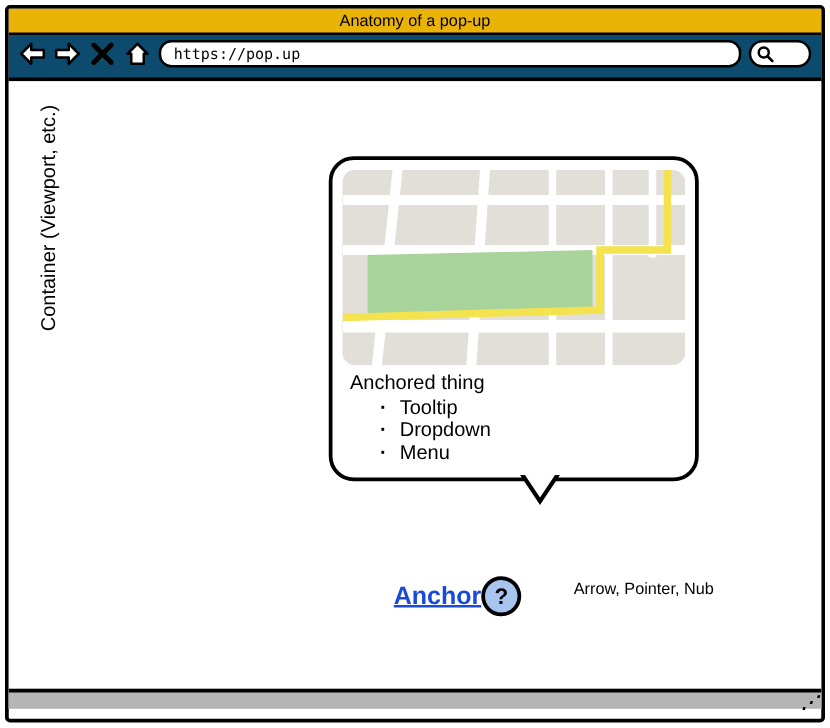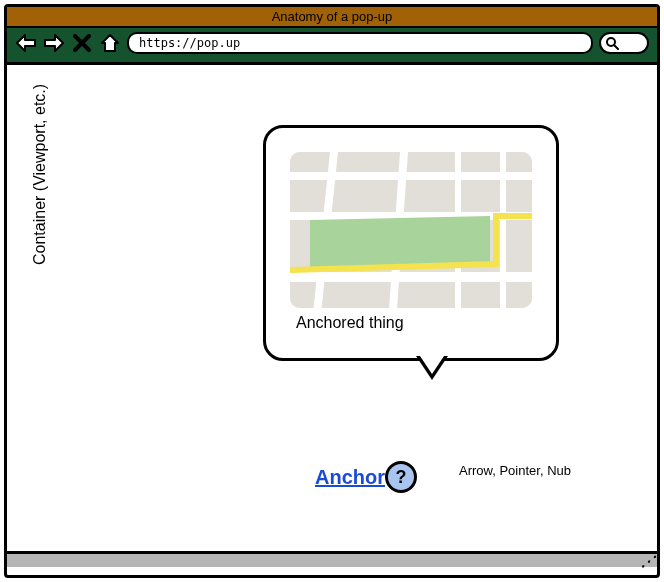--- a/index.html
+++ b/index.html
@@ -12,28 +12,28 @@
   overflow: hidden;
 }
 .browser-frame {
   position: absolute;
   top: 4px; left: 4px; right: 4px; bottom: 4px;
   border: 3px solid #000;
   border-radius: 4px;
   background: #fff;
 }
 .titlebar {
-  background: #a16207;
+  background: #eab308;
   text-align: center;
   font-size: 13px;
   padding: 2px 0;
   border-bottom: 2px solid #000;
 }
 .toolbar {
-  background: #14532d;
+  background: #0c4a6e;
   display: flex;
   align-items: center;
   gap: 6px;
   padding: 4px 8px 8px 8px;
   border-bottom: 3px solid #000;
 }
 .tb-icon {
   width: 22px; height: 22px;
   display: flex; align-items: center; justify-content: center;
   cursor: pointer;
@@ -74,21 +74,21 @@
   white-space: nowrap;
 }
 .popup {
   position: absolute;
   top: 60px;
   left: 256px;
   width: 296px;
   background: #fff;
   border: 3px solid #000;
   border-radius: 20px;
-  padding: 24px;
+  padding: 8px;
 }
 .map-block {
   width: 100%;
   height: 156px;
   border-radius: 10px;
   overflow: hidden;
   position: relative;
   background: #e2dfd8;
 }
 .popup-body {
@@ -223,20 +223,25 @@
           <rect x="110" y="0" width="8" height="156" fill="#fff" transform="skewX(-4)"></rect>
           <rect x="165" y="0" width="6" height="156" fill="#fff"></rect>
           <rect x="210" y="0" width="6" height="156" fill="#fff"></rect>
           <rect x="245" y="0" width="6" height="70" fill="#fff"></rect>
           <polygon points="20,68 200,64 200,110 20,116" fill="#a8d39b"></polygon>
           <polyline points="260,0 260,64 206,64 206,112 0,118" fill="none" stroke="#f4e24e" stroke-width="6"></polyline>
         </svg>
       </div>
       <div class="popup-body">
         <div>Anchored thing</div>
+        <ul>
+          <li>Tooltip</li>
+          <li>Dropdown</li>
+          <li>Menu</li>
+        </ul>
       </div>
       <div class="nub"></div>
     </div>
 
     <div class="nub-label">Arrow, Pointer, Nub</div>
 
     <div class="anchor-row">
       <a class="anchor-link">Anchor</a>
       <div class="help-badge">
         <span>?</span>

